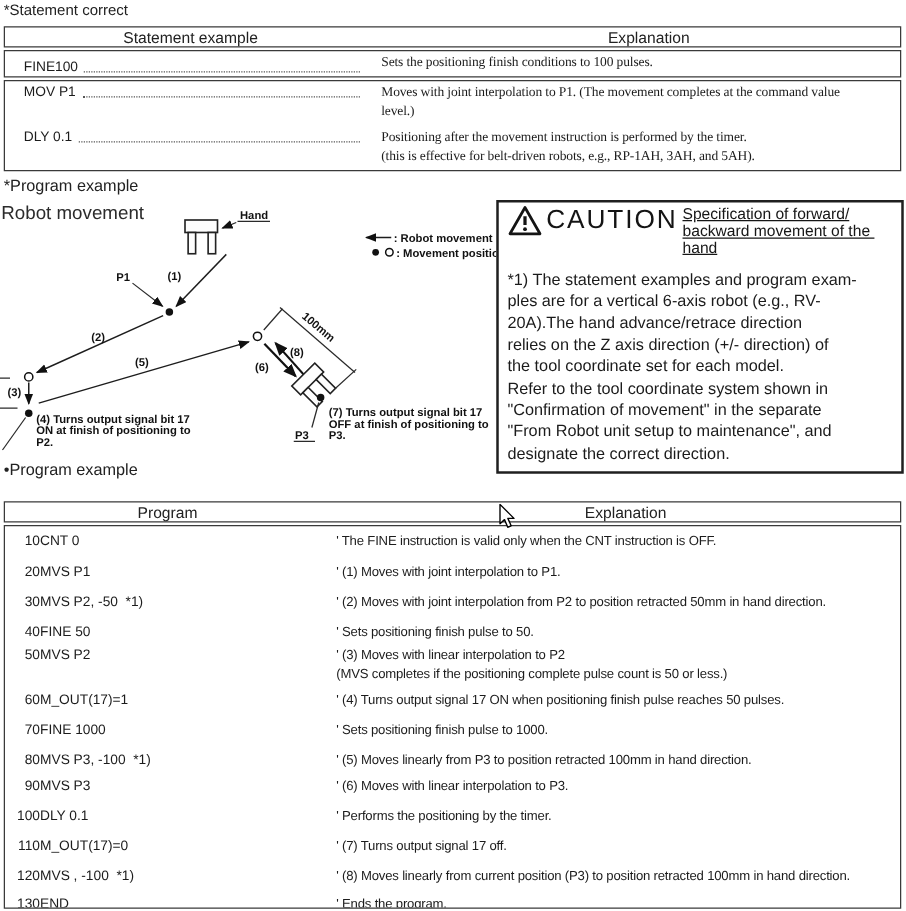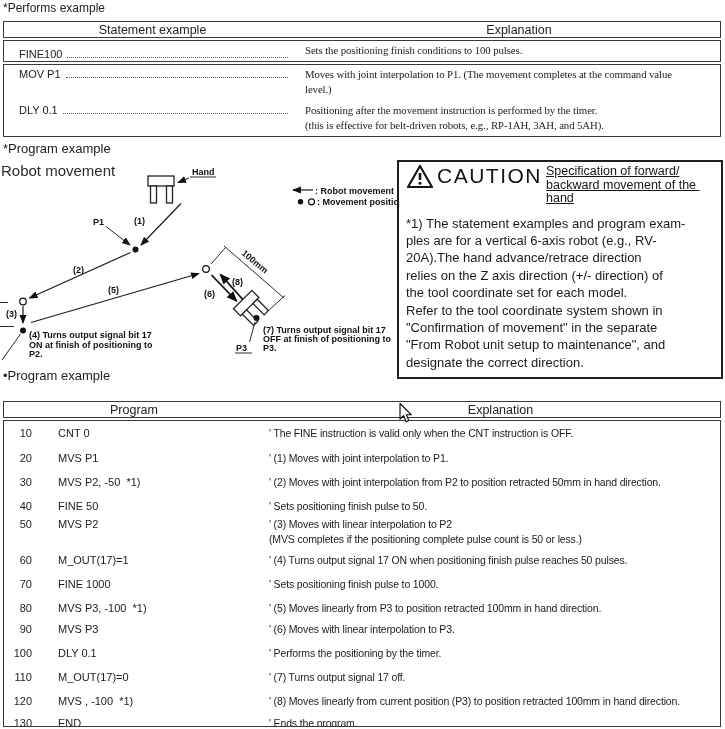--- a/index.html
+++ b/index.html
@@ -29,21 +29,21 @@
   .s-code { font-size:11px; white-space:pre; line-height:14px; }
   .s-dots { flex:1; border-bottom:1px dotted #555; margin:0 13px 3px 5px; }
   .s-exp  { font-size:10.8px; line-height:15px; white-space:pre; padding-left:4px; letter-spacing:-0.1px;font-family:Liberation Serif, serif; }
 
   
   #prog-table { left:3px; top:401px; width:718px; }
   #prog-body { height:307px; padding-top:5px; overflow:hidden; }
   .p-row { display:grid; grid-template-columns:260px 1fr; }
   .p-left { display:flex; white-space:pre; }
   .p-num  { width:28px; text-align:right; font-size:11px; line-height:14px; }
-  .p-code { font-size:11px; line-height:14px; margin-left:26px; }
+  .p-code { font-size:11px; line-height:14px; margin-left:0; }
   .p-exp  { font-size:10.5px; line-height:15px; white-space:pre; letter-spacing:-0.15px; padding-left:5px; }
 
   
   #diagram-svg { left:0; top:158px; width:400px; height:229px; }
   #robot-movement-title { left:1px; top:162px; font-size:15px; color:#2b2b2b; }
   .dtext { font:bold 9px "Liberation Sans", sans-serif; fill:#111; }
   .dline { stroke:#1d1d1d; stroke-width:1.2; fill:none; }
   .dthin { stroke:#2a2a2a; stroke-width:1; fill:none; }
   .dbold { stroke:#111; stroke-width:1.8; fill:none; }
   .dshape { fill:#fdfdfd; stroke:#222; stroke-width:1.3; }
@@ -63,21 +63,21 @@
     margin-top:9px; font-size:13px; line-height:17.4px; white-space:pre; color:#1b1b1b;
   }
 
   #mouse-cursor { left:399px; top:403px; }
 </style>
 </head>
 <body>
 
 <div id="page">
 
-  <div class="abs h-small" style="left:3px;top:1px;">*Performs example</div>
+  <div class="abs h-small" style="left:3px;top:1px;">*Statement correct</div>
 
   <div class="abs" id="stmt-table">
     <div class="tbl-header s-grid">
       <div class="th">Statement example</div>
       <div class="th">Explanation</div>
     </div>
     <div class="tbl-box s-grid" style="margin-top:2px;height:22px;padding-top:2px;">
       <div class="s-left">
         <span class="s-code">FINE100</span>
         <span class="s-dots"></span>

